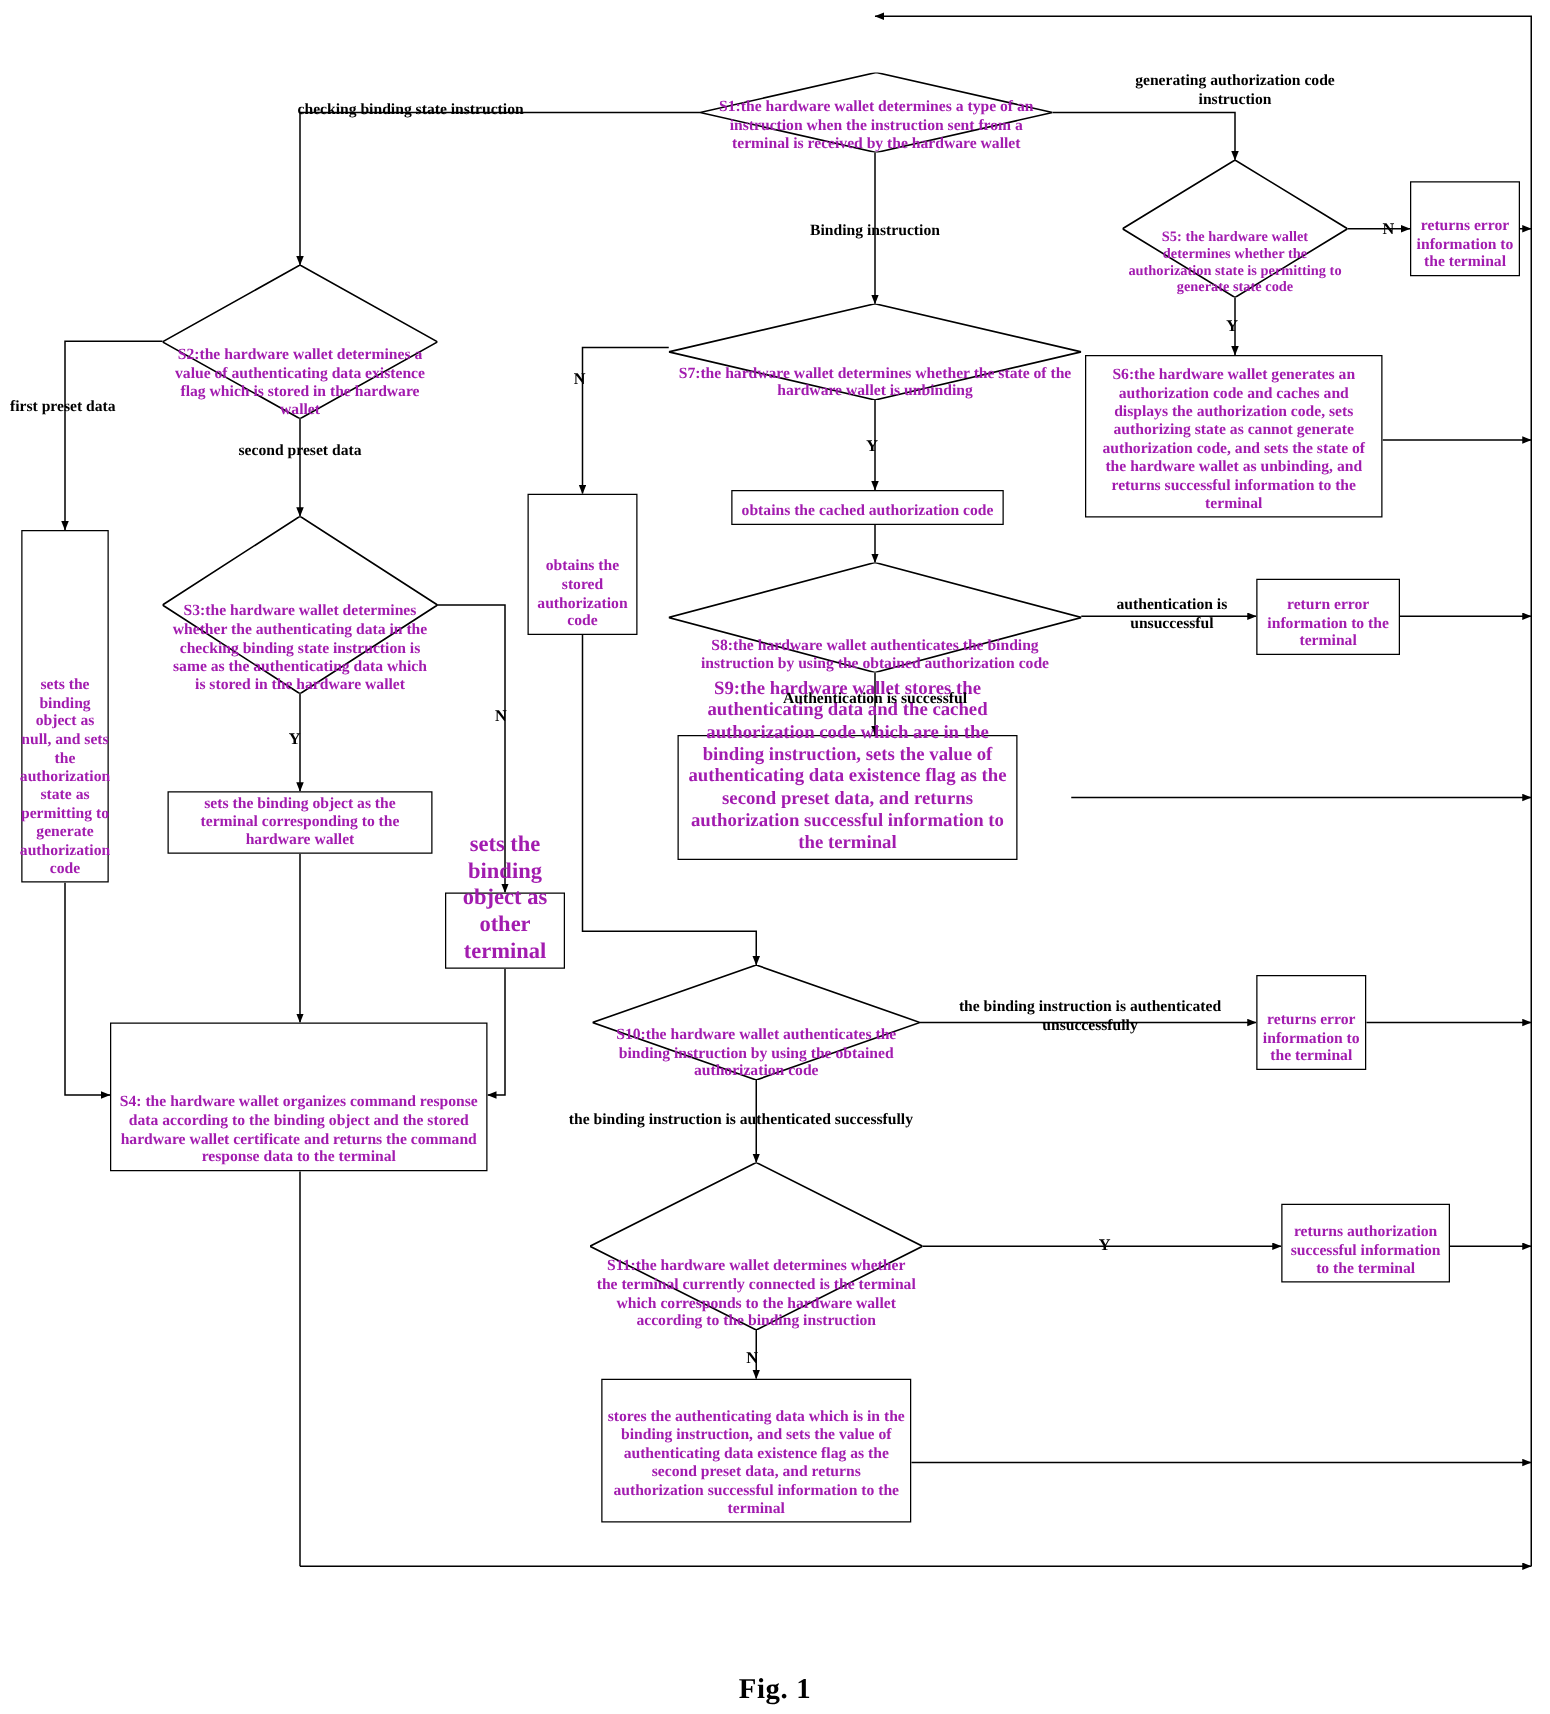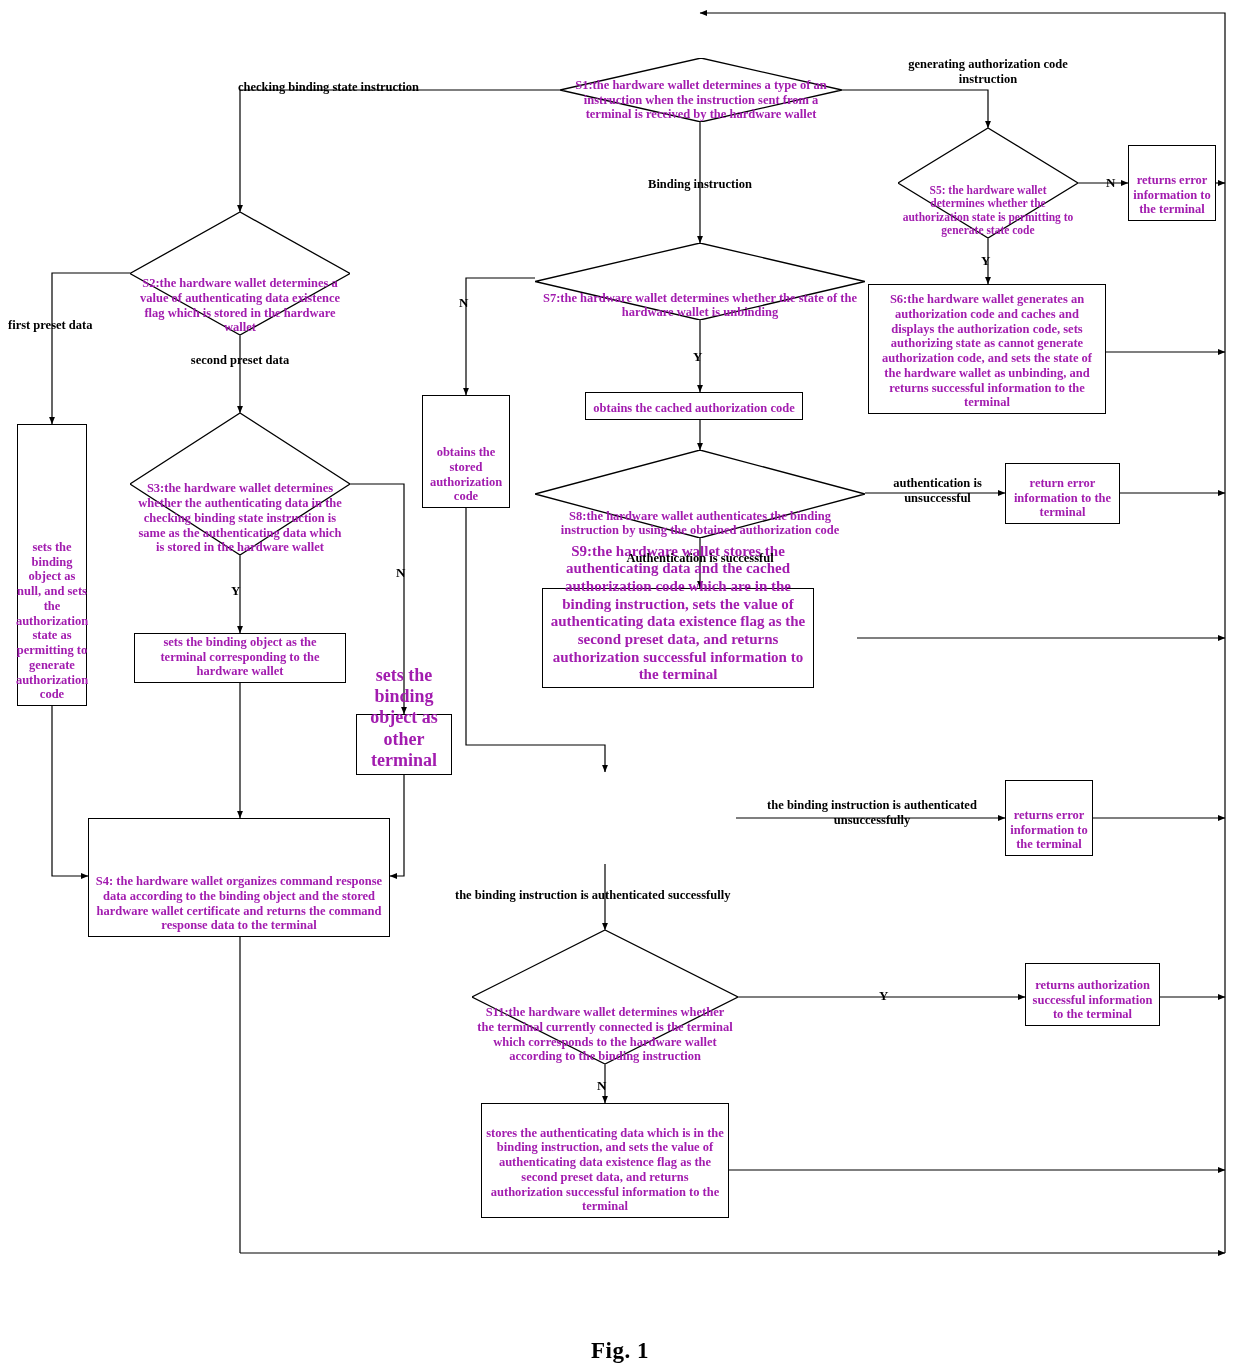--- a/index.html
+++ b/index.html
@@ -235,20 +235,26 @@
   </div>
 
   <div class="node box" style="left:1005px; top:463px; width:115px; height:61px; font-size:12.5px;">
     <div>return error information to the terminal</div>
   </div>
 
   <div class="node box" style="left:542px; top:588px; width:272px; height:100px; font-size:15px;">
     <div>S9:the hardware wallet stores the authenticating data and the cached authorization code which are in the binding instruction, sets the value of authenticating data existence flag as the second preset data, and returns authorization successful information to the terminal</div>
   </div>
 
+  <div class="node diamond" style="left:474px; top:772px; width:262px; height:92px; font-size:12.5px;">
+    <svg class="dshape" viewBox="0 0 262 92" preserveAspectRatio="none">
+      <polygon points="131,0 262,46 131,92 0,46" fill="#fff" stroke="#000" stroke-width="1.3" vector-effect="non-scaling-stroke"></polygon>
+    </svg>
+    <div class="dlabel">S10:the hardware wallet authenticates the binding instruction by using the obtained authorization code</div>
+  </div>
 
   <div class="node box" style="left:1005px; top:780px; width:88px; height:76px; font-size:12.5px;">
     <div>returns error information to the terminal</div>
   </div>
 
   <div class="node diamond" style="left:472px; top:930px; width:266px; height:134px; font-size:12.5px;">
     <svg class="dshape" viewBox="0 0 266 134" preserveAspectRatio="none">
       <polygon points="133,0 266,67 133,134 0,67" fill="#fff" stroke="#000" stroke-width="1.3" vector-effect="non-scaling-stroke"></polygon>
     </svg>
     <div class="dlabel">S11:the hardware wallet determines whether the terminal currently connected is the terminal which corresponds to the hardware wallet according to the binding instruction</div>

